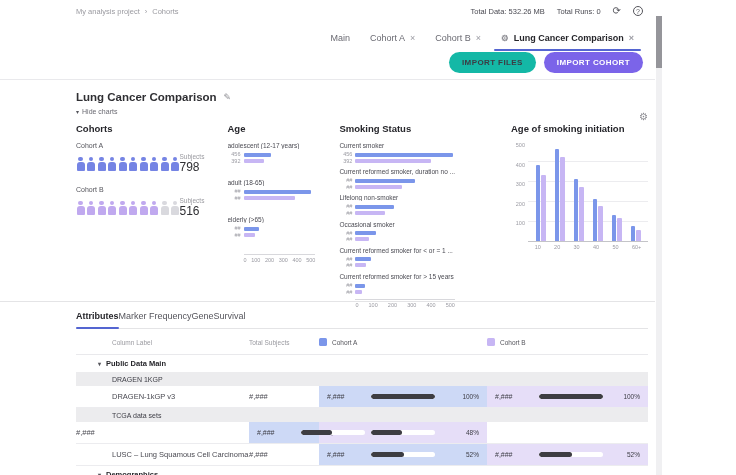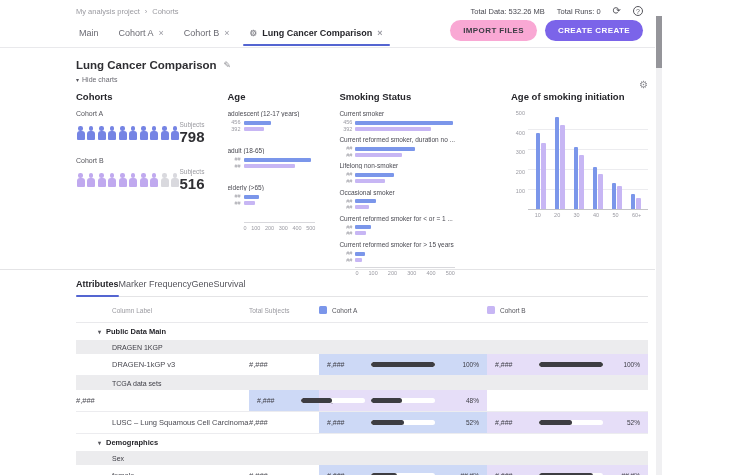--- a/index.html
+++ b/index.html
@@ -8,31 +8,31 @@
   .app { position:absolute; left:0; top:0; width:655px; height:475px; background:#fff; }
 
   
   .topbar { display:flex; justify-content:space-between; align-items:center; padding:6px 12px 2px 76px; }
   .breadcrumb { font-size:7.5px; color:#9a9aa0; display:flex; gap:5px; align-items:center; }
   .topstats { display:flex; gap:12px; align-items:center; font-size:7.5px; color:#4a4a52; }
   .icon-btn { font-size:10px; color:#55555c; line-height:1; cursor:default; }
   .circle-q { display:inline-flex; width:10px; height:10px; border:1px solid #55555c; border-radius:50%; font-size:7px; align-items:center; justify-content:center; color:#55555c; }
 
   
-  .tabrow { display:flex; justify-content:space-between; align-items:flex-end; padding:0 12px 0 70px; border-bottom:1px solid #e9e9ec; margin-top:2px; }
+  .tabrow { display:flex; justify-content:space-between; align-items:flex-end; padding:0 12px 0 70px; border-bottom:1px solid #e9e9ec; margin-top:10px;flex-direction:column; }
   .tabs { display:flex; gap:2px; }
   .tab { padding:5px 9px 7px; font-size:9px; color:#6a6a72; display:flex; gap:5px; align-items:center; white-space:nowrap; border-bottom:2px solid transparent; }
   .tab.active { color:#26262b; font-weight:bold; }
   .tab .tab-close { color:#9a9aa2; font-size:9px; }
   .tab .tab-gear { color:#8a8a90; font-size:8.5px; }
   .tab-underline { position:relative; }
   .tab.active .active-line { position:absolute; left:2px; right:2px; bottom:-1px; height:2px; background:var(--underline); border-radius:2px; }
   .actions { display:flex; gap:8px; padding-bottom:6px; }
   .btn { border:none; border-radius:11px; font-size:8px; font-weight:bold; padding:6px 13px; letter-spacing:.4px; font-family:inherit; }
-  .btn.import { background:#f9a8d4; color:#3c3c44; }
+  .btn.import { background:#14b8a6; color:#3c3c44; }
   .btn.create { background:var(--accent); color:#fff; }
 
   
   .page-title-row { margin:11px 0 0 76px; display:flex; align-items:center; gap:7px; }
   .page-title { font-size:11.5px; font-weight:bold; }
   .pencil-icon { color:#8a8a90; font-size:9px; }
   .hide-charts { margin:5px 0 0 76px; font-size:7px; color:#6a6a72; display:flex; gap:3px; align-items:center; }
 
   
   .charts-row { margin:8px 0 0 76px; width:572px; display:flex; gap:12px; height:168px; position:relative; }
@@ -43,21 +43,21 @@
   
   .cohort-block { margin-bottom:12px; }
   .cohort-name { font-size:7px; color:#55555c; margin-bottom:4px; }
   .cohort-line { display:flex; align-items:center; }
   .persons { display:flex; gap:1.5px; flex:1; }
   .person { width:9px; height:14px; position:relative; display:inline-block; }
   .person::before { content:""; position:absolute; left:2px; top:0; width:4.5px; height:4.5px; border-radius:50%; background:currentColor; }
   .person::after { content:""; position:absolute; left:0.5px; top:5px; width:8px; height:9px; background:currentColor; border-radius:3px 3px 1px 1px; }
   .subjects { width:36px; text-align:left; }
   .subjects-label { font-size:6.5px; color:#9a9aa0; }
-  .subjects-value { font-size:15px; font-weight:bold; color:#2f2f33; }
+  .subjects-value { font-size:12px; font-weight:normal; color:#2f2f33; }
 
   
   .hgroup { margin-bottom:4px; }
   .panel-age .hgroup { margin-bottom:15px; }
   .hgroup-label { font-size:6.5px; color:#4a4a52; margin-bottom:2px; white-space:nowrap; overflow:hidden; }
   .hgroup-body { display:flex; gap:3px; align-items:center; }
   .hcounts { width:13px; text-align:right; font-size:5.5px; color:#9a9aa2; line-height:1.2; flex:none; }
   .hbars { flex:1; display:flex; flex-direction:column; gap:2px; }
   .hbar { height:4px; border-radius:1px; }
   .haxis { display:flex; justify-content:space-between; font-size:5.5px; color:#9a9aa2; border-top:1px solid #d8d8dc; padding-top:2px; margin-left:16px; margin-top:3px; }
@@ -139,21 +139,21 @@
         </div>
         <div class="tab tab-underline active">
           <span class="tab-gear">⚙</span>
           <span>Lung Cancer Comparison</span>
           <span class="tab-close">×</span>
           <span class="active-line"></span>
         </div>
       </div>
     <div class="actions">
       <button class="btn import">IMPORT FILES</button>
-      <button class="btn create">CREATE CREATE</button>
+      <button class="btn create">IMPORT COHORT</button>
     </div>
   </div>
 
   <div class="page-title-row">
     <span class="page-title">Lung Cancer Comparison</span>
     <span class="pencil-icon">✎</span>
   </div>
 
   <div class="hide-charts">
     <span class="caret">▾</span>

